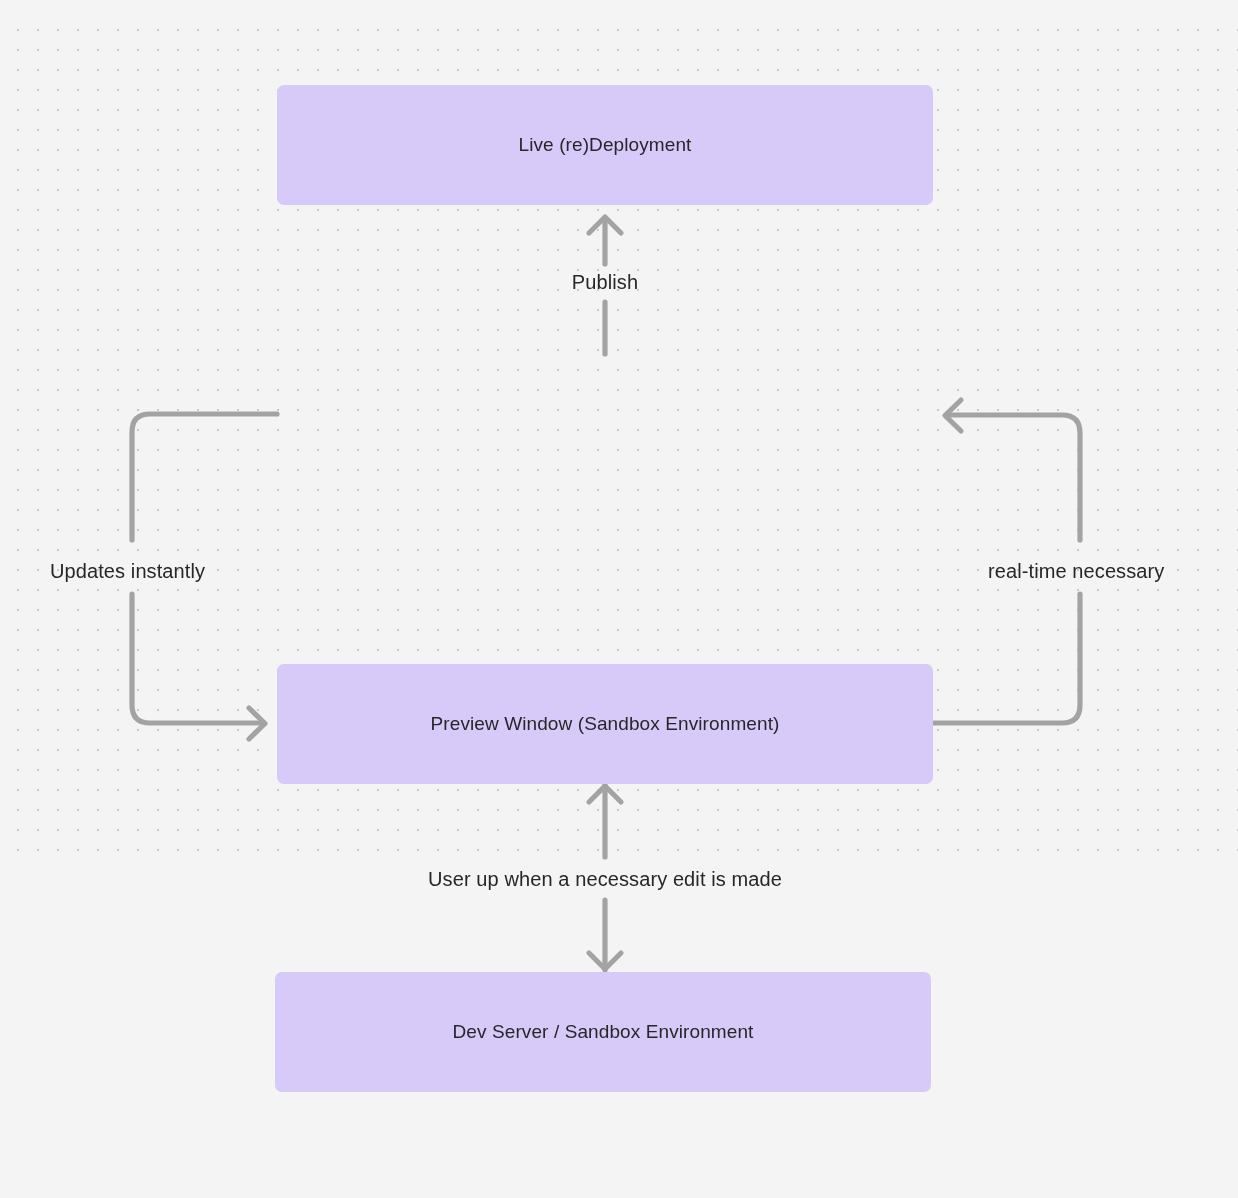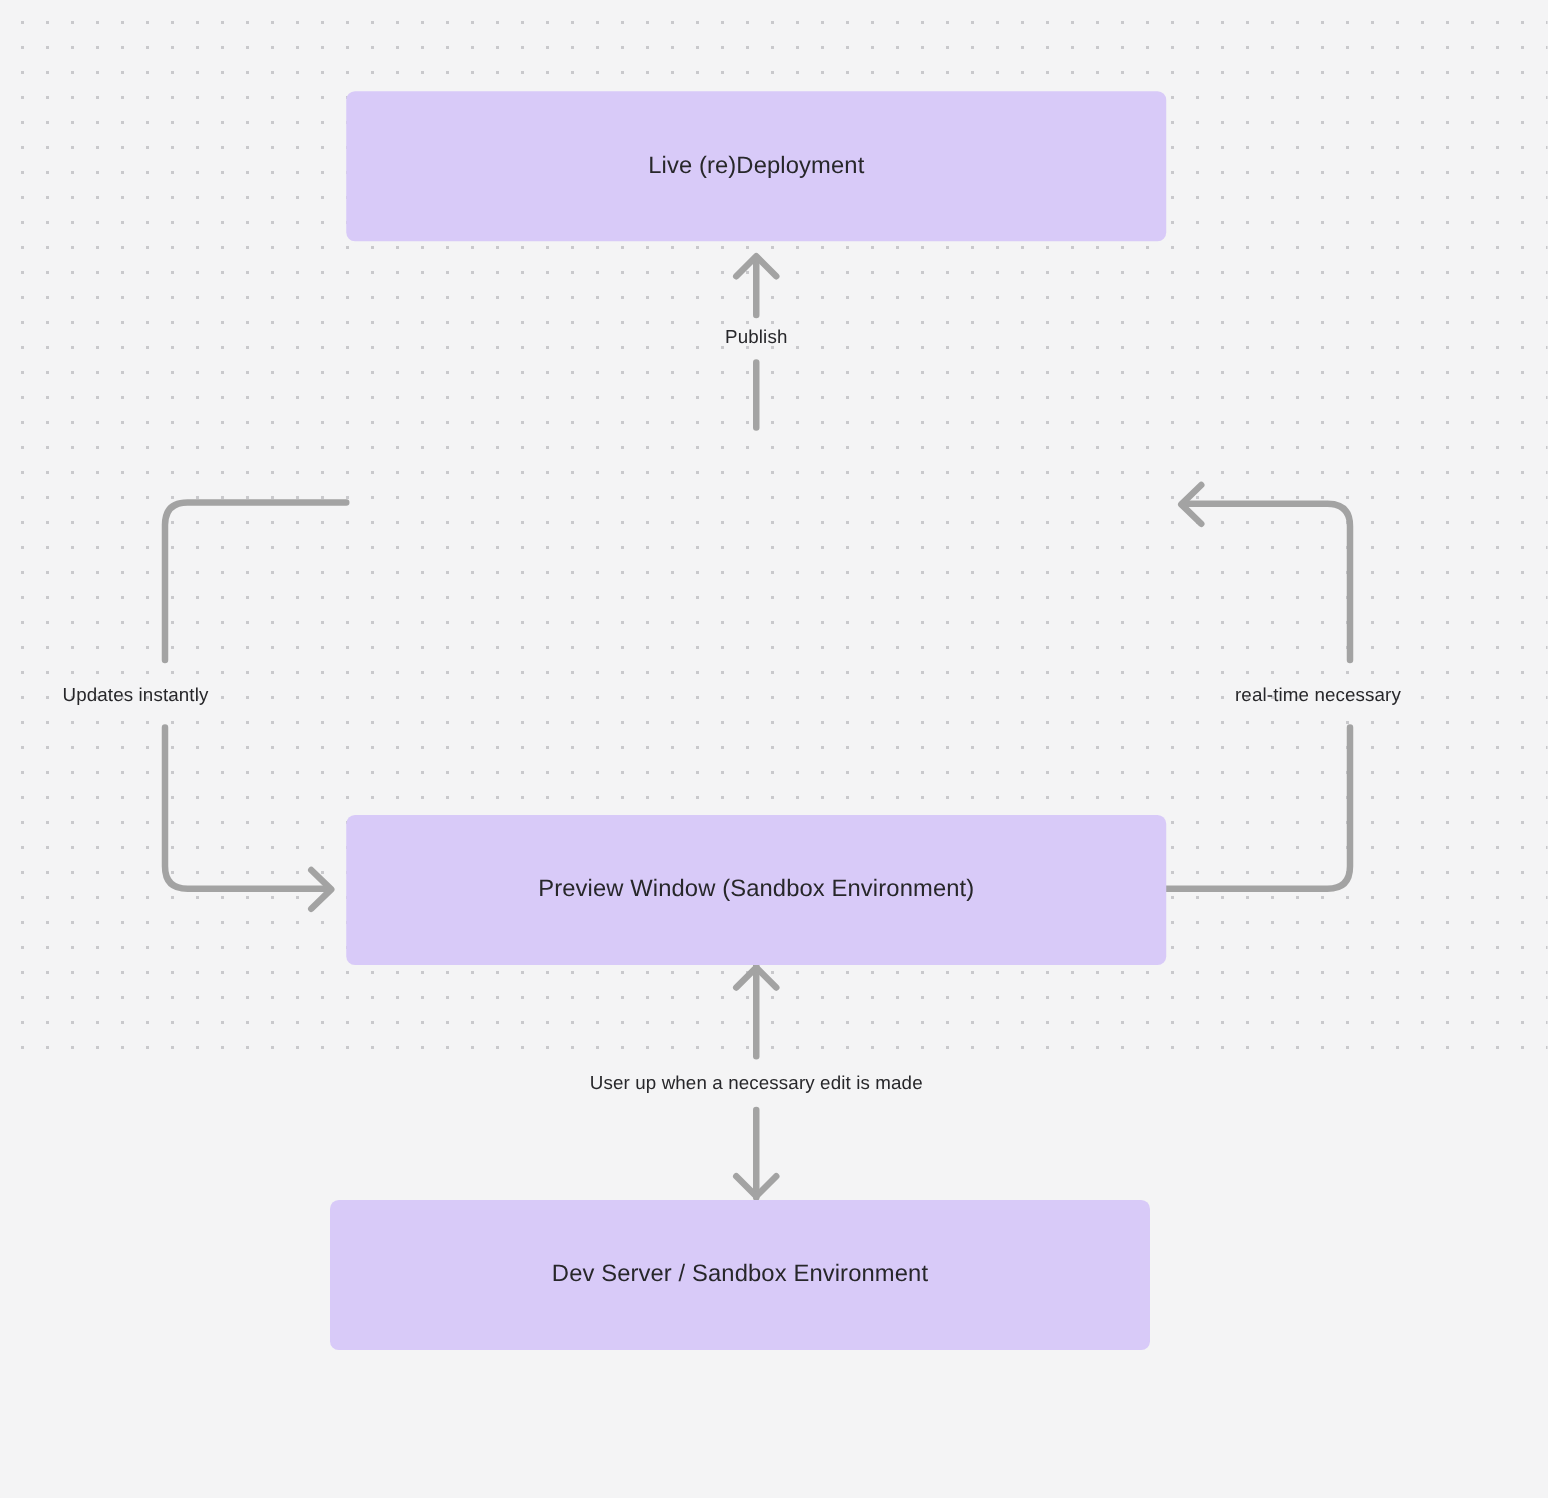--- a/index.html
+++ b/index.html
@@ -15,20 +15,21 @@
     overflow: hidden;
   }
   #canvas {
     position: relative;
     width: 1238px;
     height: 855px;
     background-color: #f4f4f5;
     background-image: radial-gradient(circle, #c9c9cc 1.15px, transparent 1.25px);
     background-size: 20px 20px;
     background-position: 8px 8px;
+    margin-top: 12px;
   }
   .edges {
     position: absolute;
     left: 0;
     top: 0;
     width: 1238px;
     height: 1198px;
     pointer-events: none;
   }
   .node {
@@ -43,21 +44,21 @@
   .node-label {
     font-size: 19px;
     color: #27272a;
     letter-spacing: 0.1px;
     text-align: center;
     line-height: 1.3;
     white-space: nowrap;
   }
   .edge-label {
     position: absolute;
-    font-size: 15px;
+    font-size: 20px;
     color: #27272a;
     letter-spacing: 0.1px;
     white-space: nowrap;
     line-height: 1;
   }
   .edge-label.center {
     transform: translate(-50%, -50%);
   }
 </style>
 </head>
@@ -98,21 +99,21 @@
 
   <div class="node" style="left:277px; top:73px; width:656px; height:120px;">
     <span class="node-label">Live (re)Deployment</span>
   </div>
 
 
   <div class="node" style="left:277px; top:652px; width:656px; height:120px;justify-content:center;">
     <span class="node-label">Preview Window (Sandbox Environment)</span>
   </div>
 
-  <div class="node" style="left:264px; top:960px; width:656px; height:120px;">
+  <div class="node" style="left:275px; top:960px; width:656px; height:120px;">
     <span class="node-label">Dev Server / Sandbox Environment</span>
   </div>
 
   <div class="edge-label center" style="left:605px; top:270px;">Publish</div>
 
   <div class="edge-label" style="left:50px; top:549px;">Updates instantly</div>
 
   <div class="edge-label" style="left:988px; top:549px;">real-time necessary</div>
 
   <div class="edge-label center" style="left:605px; top:867px;">User up when a necessary edit is made</div>

